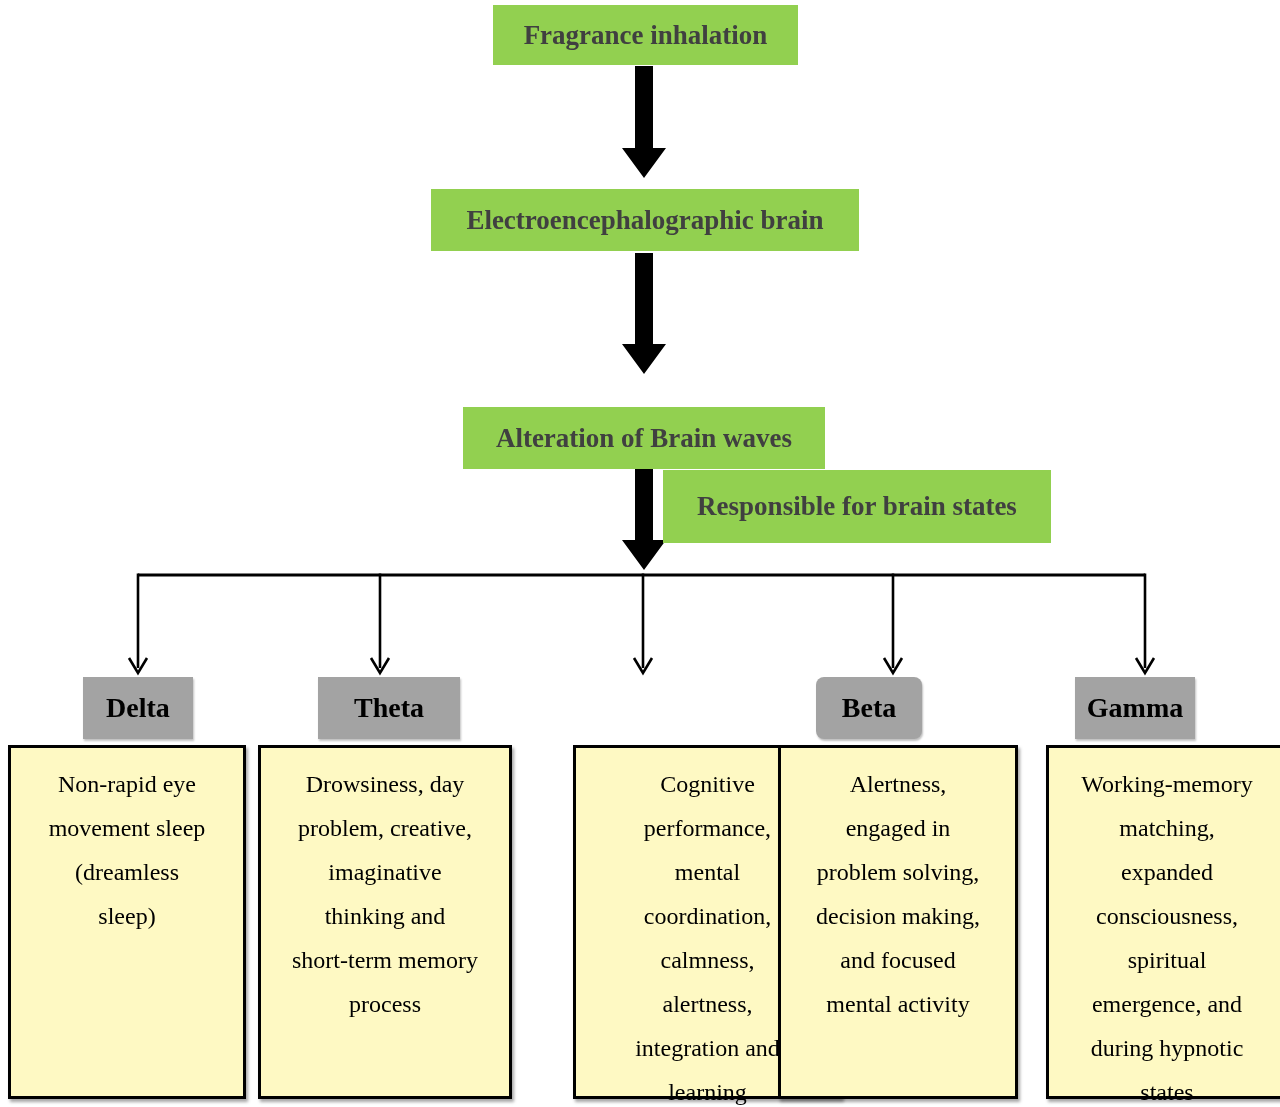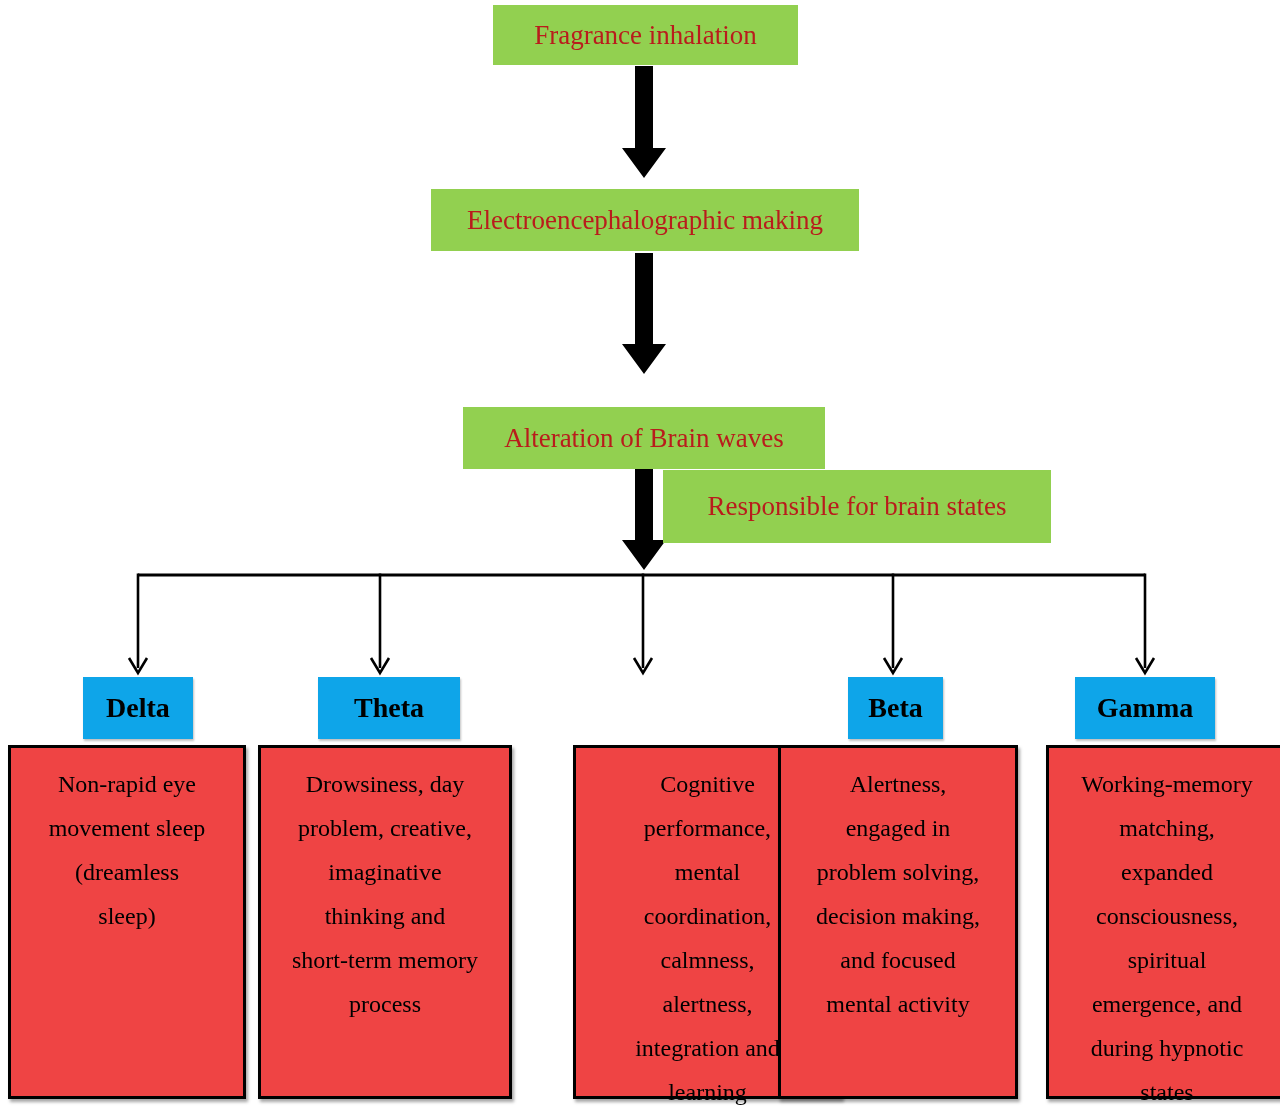--- a/index.html
+++ b/index.html
@@ -21,54 +21,54 @@
     top: 0;
     z-index: 1;
   }
   .gbox {
     position: absolute;
     background: #92D050;
     display: flex;
     align-items: center;
     justify-content: center;
     text-align: center;
-    font-weight: normal;
+    font-weight: bold;
     font-size: 27px;
-    color: #b91c1c;
+    color: #404040;
     z-index: 2;
     letter-spacing: 0px;
   }
   .g1 { left: 493px; top: 5px;   width: 305px; height: 60px; }
   .g2 { left: 431px; top: 189px; width: 428px; height: 62px; }
   .g3 { left: 463px; top: 379px; width: 362px; height: 62px; margin-top: 28px; }
   .g4 { left: 663px; top: 470px; width: 388px; height: 73px; }
   .bbox {
     position: absolute;
     top: 677px;
     height: 62px;
-    background: #0ea5e9;
+    background: #a3a3a3;
     display: flex;
     align-items: center;
     justify-content: center;
     font-weight: bold;
     font-size: 28px;
     color: #000000;
     z-index: 2;
     box-shadow: 1px 2px 2px rgba(0,0,0,0.25);
   }
   .w0 { left: 83px;   width: 110px; }
   .w1 { left: 318px;  width: 142px; }
   .w2 { left: 585px;  width: 116px; }
-  .w3 { left: 848px;  width: 95px;  }
-  .w4 { left: 1075px; width: 140px; }
+  .w3 { left: 816px;  width: 106px; border-radius: 8px;  }
+  .w4 { left: 1075px; width: 120px; }
   .obox {
     position: absolute;
     top: 745px;
     height: 354px;
-    background: #ef4444;
+    background: #fef9c3;
     border: 3px solid #000000;
     box-sizing: border-box;
     z-index: 2;
     display: block;
     text-align: center;
     box-shadow: 2px 3px 3px rgba(0,0,0,0.35);
   }
   .obox .desc {
     display: block;
     padding-top: 14px;
@@ -115,21 +115,21 @@
     <g stroke="#000000" stroke-width="2.6" fill="none">
       <path d="M1145,573.5 V668"></path>
       <path d="M1136,658 L1145,673 L1154,658"></path>
     </g>
   </svg>
 
   <div class="gbox g1">
     <span>Fragrance inhalation</span>
   </div>
   <div class="gbox g2">
-    <span>Electroencephalographic making</span>
+    <span>Electroencephalographic brain</span>
   </div>
   <div class="gbox g3">
     <span>Alteration of Brain waves</span>
   </div>
   <div class="gbox g4">
     <span>Responsible for brain states</span>
   </div>
 
   <div class="bbox w0">Delta</div>
   <div class="bbox w1">Theta</div>

